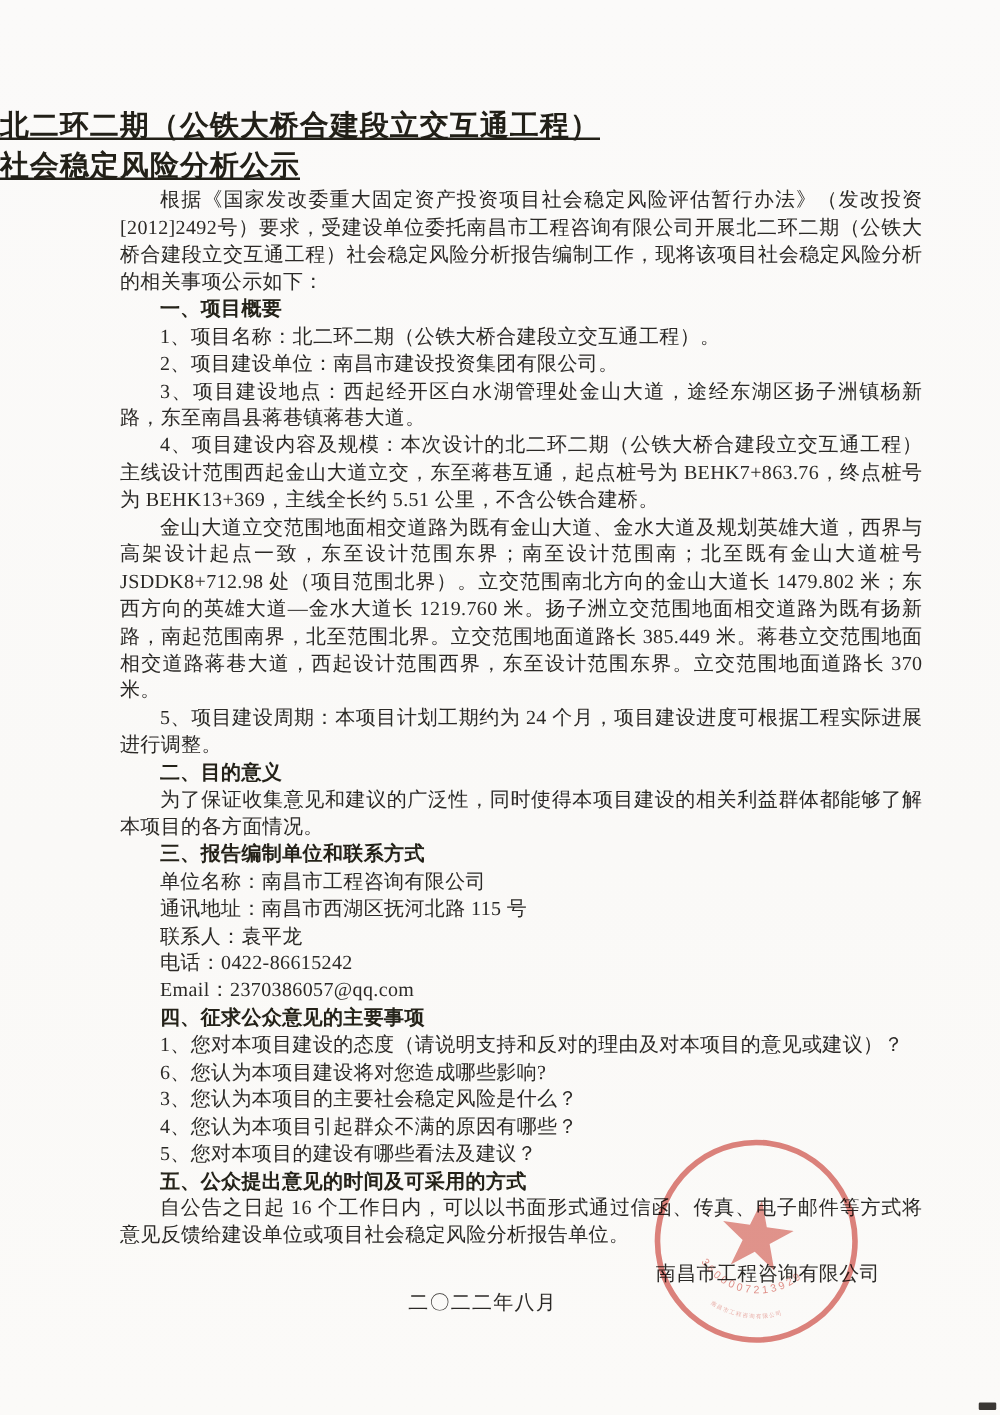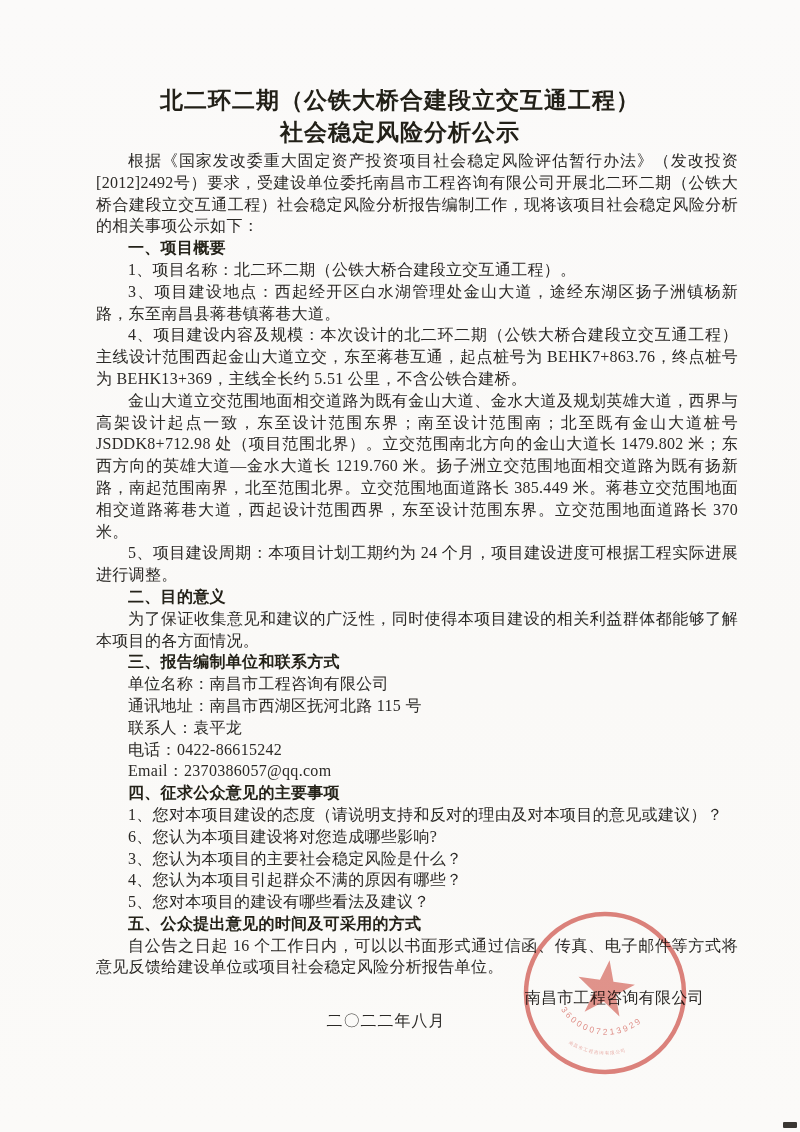--- a/index.html
+++ b/index.html
@@ -10,26 +10,27 @@
     color:#2b2926;
   }
   .page {
     position:relative;
     width:800px; height:1132px;
     background:linear-gradient(180deg,#fbfaf9 0%,#faf9f7 60%,#fbfaf8 100%);
     overflow:hidden;
   }
   .title-block {
     position:absolute; top:84px; left:0; width:800px;
-    text-align:center;
+    text-align:left;
     font-family:"Liberation Sans", sans-serif;
     font-weight:bold;
     font-size:23px; line-height:32px;
     color:#222018;
     letter-spacing:1px;
+    text-decoration:underline;
   }
   .body-text {
     position:absolute; top:150px; left:96px; width:642px;
     font-size:16px; line-height:21.8px;
     text-align:justify;
     letter-spacing:0.3px;
   }
   .body-text p { text-indent:2em; margin:0; }
   .sec-heading {
     font-family:"Liberation Sans", sans-serif;
@@ -64,20 +65,21 @@
     <div>北二环二期（公铁大桥合建段立交互通工程）</div>
     <div>社会稳定风险分析公示</div>
   </div>
 
   <div class="body-text">
 
     <p>根据《国家发改委重大固定资产投资项目社会稳定风险评估暂行办法》（发改投资[2012]2492号）要求，受建设单位委托南昌市工程咨询有限公司开展北二环二期（公铁大桥合建段立交互通工程）社会稳定风险分析报告编制工作，现将该项目社会稳定风险分析的相关事项公示如下：</p>
 
     <p class="sec-heading">一、项目概要</p>
     <p>1、项目名称：北二环二期（公铁大桥合建段立交互通工程）。</p>
+    <p>2、项目建设单位：南昌市建设投资集团有限公司。</p>
     <p>3、项目建设地点：西起经开区白水湖管理处金山大道，途经东湖区扬子洲镇杨新路，东至南昌县蒋巷镇蒋巷大道。</p>
     <p>4、项目建设内容及规模：本次设计的北二环二期（公铁大桥合建段立交互通工程）主线设计范围西起金山大道立交，东至蒋巷互通，起点桩号为 BEHK7+863.76，终点桩号为 BEHK13+369，主线全长约 5.51 公里，不含公铁合建桥。</p>
 
     <p><span class="b">金山大道立交范围</span><span>地面相交道路为既有金山大道、金水大道及规划英雄大道，西界与高架设计起点一致，东至设计范围东界；南至设计范围南；北至既有金山大道桩号 JSDDK8+712.98 处（项目范围北界）。立交范围南北方向的金山大道长 1479.802 米；东西方向的英雄大道—金水大道长 1219.760 米。</span><span class="b">扬子洲立交范围</span><span>地面相交道路为既有扬新路，南起范围南界，北至范围北界。立交范围地面道路长 385.449 米。</span><span class="b">蒋巷立交范围</span><span>地面相交道路蒋巷大道，西起设计范围西界，东至设计范围东界。立交范围地面道路长 370 米。</span></p>
 
     <p>5、项目建设周期：本项目计划工期约为 24 个月，项目建设进度可根据工程实际进展进行调整。</p>
 
     <p class="sec-heading">二、目的意义</p>
     <p>为了保证收集意见和建议的广泛性，同时使得本项目建设的相关利益群体都能够了解本项目的各方面情况。</p>
 

